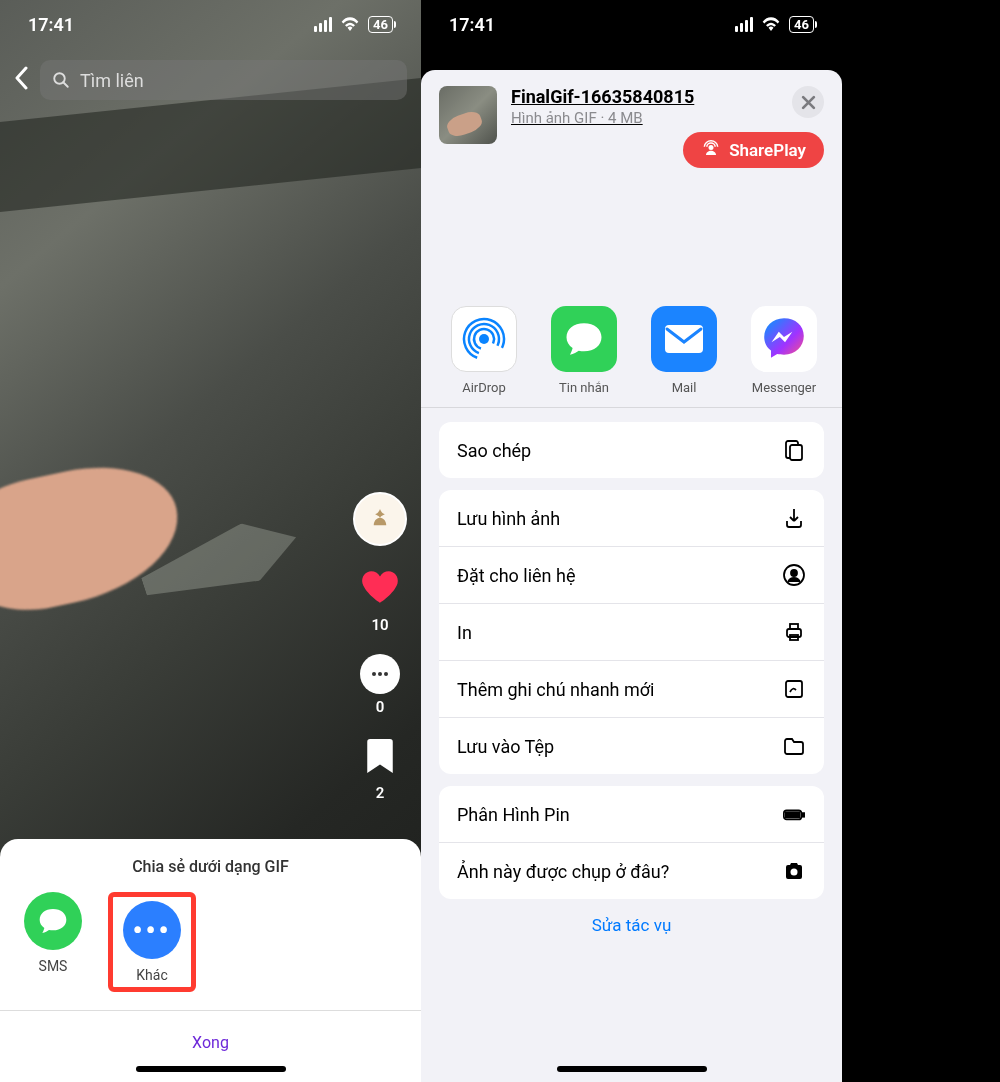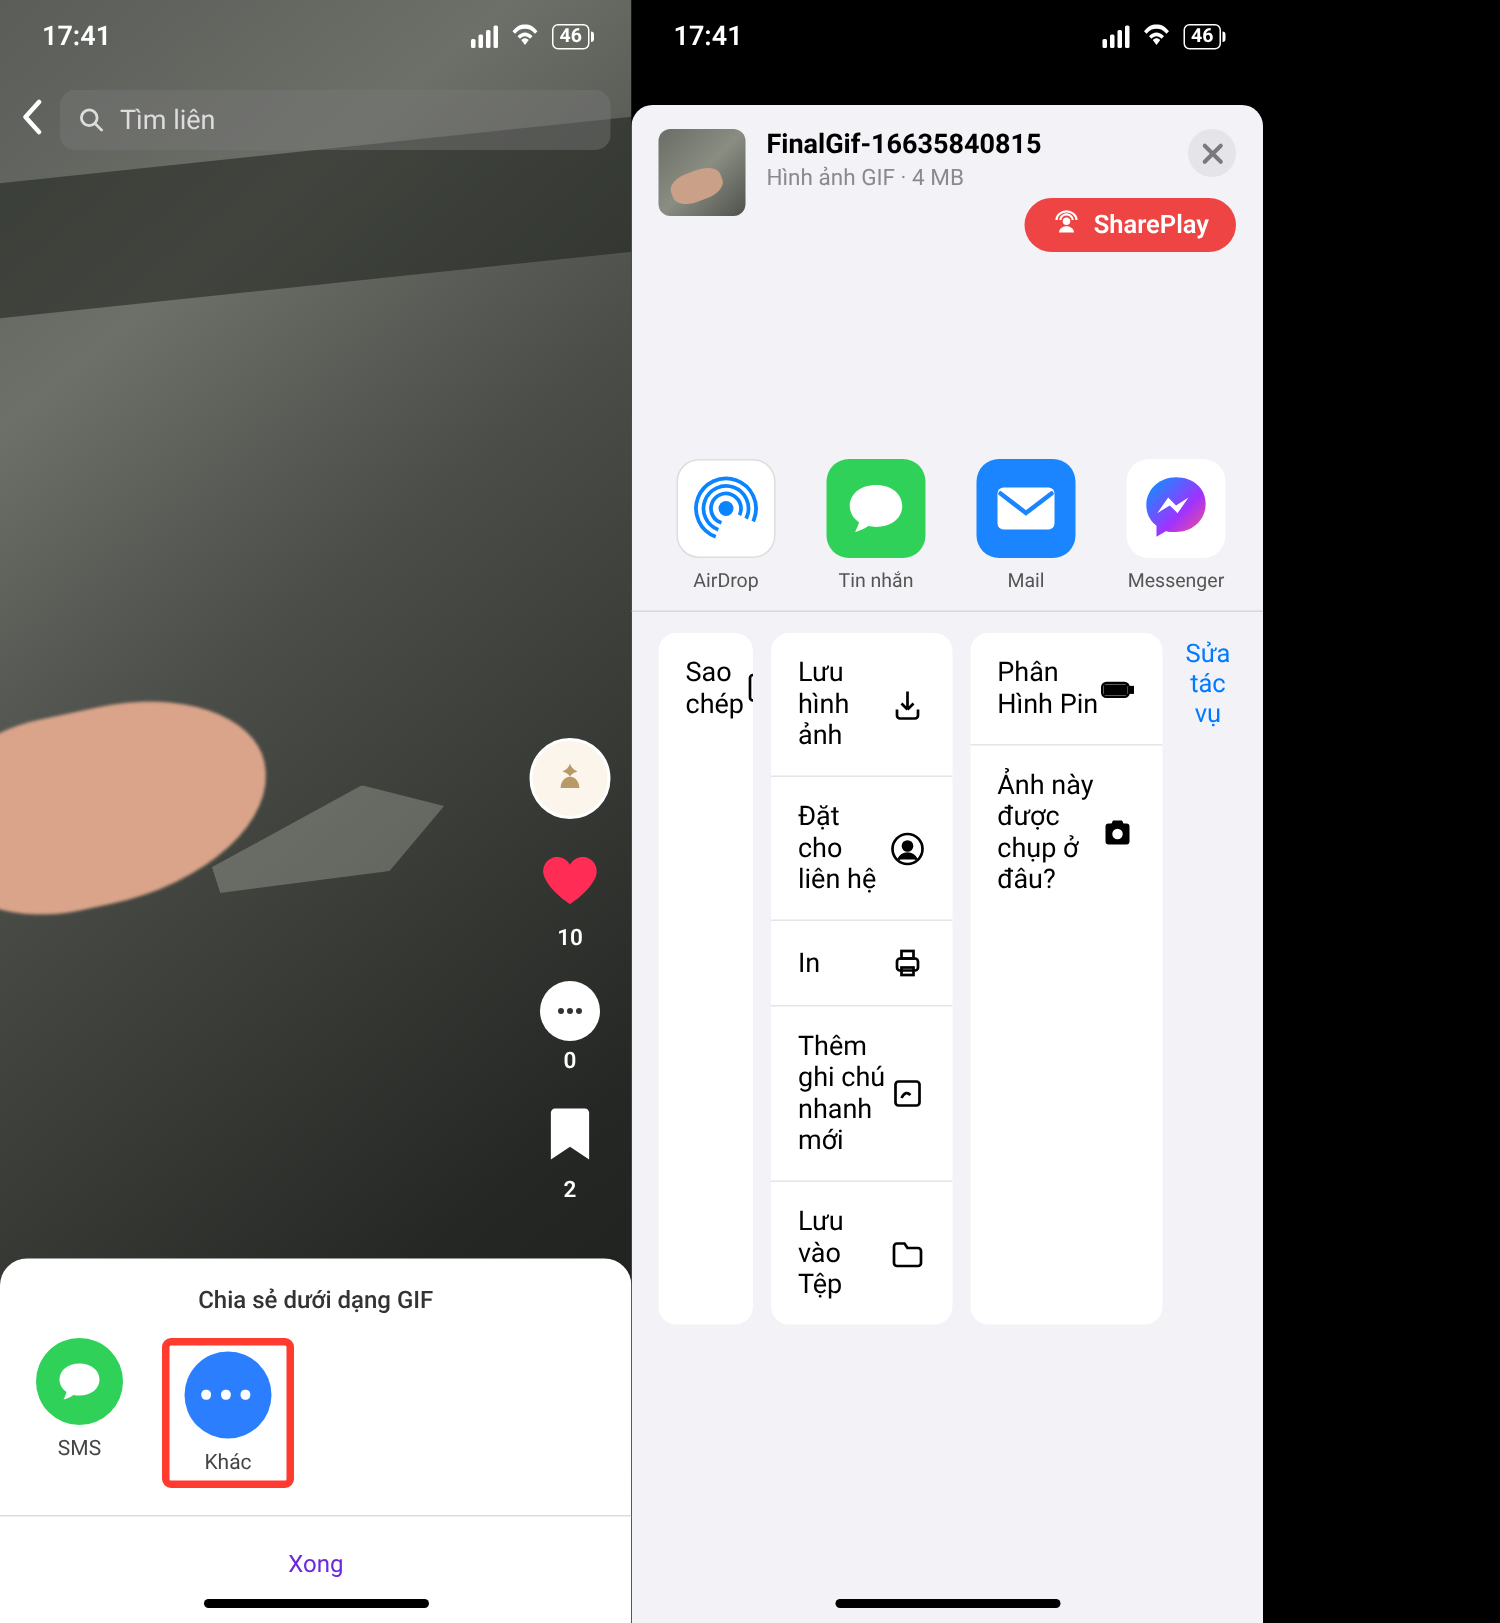--- a/index.html
+++ b/index.html
@@ -51,35 +51,35 @@
 .home-bar { position:absolute; bottom:10px; left:50%; transform:translateX(-50%); width:150px; height:6px; background:#000; border-radius:3px; }
 
 
 .right-phone { background: #000; }
 .right-phone .status-bar { color: #fff; }
 .ios-sheet { position:absolute; top:70px; bottom:0; left:0; right:0; background:#f2f2f7; border-radius: 14px 14px 0 0; display:flex; flex-direction:column; }
 
 .file-header { display:flex; gap:14px; padding:16px 18px; align-items:flex-start; position:relative; }
 .thumb { width: 58px; height: 58px; border-radius: 8px; background: linear-gradient(135deg, #6a6d65 0%, #8a8d82 50%, #4f524c 100%); position:relative; overflow:hidden; flex-shrink:0; }
 .thumb::after{content:"";position:absolute;left:8px;bottom:10px;width:35px;height:20px;background:#caa088;border-radius:40%;transform:rotate(-20deg);}
-.file-text { flex:1; }
+.file-text { flex:1;text-decoration:underline; }
 .file-name { font-weight:700; font-size:18px; color:#000; }
 .file-meta { font-size:15px; color:#8a8a8e; margin-top:2px; }
 .close-btn { width:32px;height:32px;border-radius:50%;background:#e4e4e9;display:flex;align-items:center;justify-content:center;color:#7a7a7e; }
 .shareplay-btn { position:absolute; right:18px; top:62px; background:#ef4444; color:#fff; padding:8px 18px; border-radius:22px; display:flex;align-items:flex-end;gap:8px; font-weight:600; font-size:17px; }
 
 .contacts-area { height: 140px; }
 
 .app-row { display:flex; gap: 18px; padding: 6px 22px 12px; border-bottom: 0.5px solid #d8d8dc; overflow:hidden; }
 .app-item { display:flex;flex-direction:column;align-items:center;gap:8px;width:82px;flex-shrink:0; }
 .app-icon { width:66px;height:66px;border-radius:15px;display:flex;align-items:center;justify-content:center; }
 .app-label { font-size:13px; color:#555; text-align:center; }
 .airdrop-bg{background:#fff;border:0.5px solid #ddd}.messages-bg{background:#30d158}.mail-bg{background:#1b84ff}.notes-bg{background:linear-gradient(180deg,#ffe97a 0 30%,#fff 30%)}
 
-.action-list { padding: 14px 18px 30px; display:flex;flex-direction:row;gap:12px; overflow-y:auto; }
+.action-list { padding: 14px 18px 30px; display:flex;flex-direction:column;gap:12px; overflow-y:auto; }
 .action-group { background:#fff; border-radius:12px; overflow:hidden; }
 .action-row { display:flex; align-items:center; justify-content:space-between; padding: 16px 18px; font-size:18px; color:#000; }
 .action-row + .action-row { border-top: 0.5px solid #e4e4e9; }
 .action-row svg { width:24px;height:24px;color:#000;flex-shrink:0; }
 .extra-link { color:#007aff; font-size:17px; text-align:center; padding:4px 0 0; }
 .right-home-bar { position:absolute; bottom:10px; left:50%; transform:translateX(-50%); width:150px; height:6px; background:#000; border-radius:3px; z-index:5; }
 </style>
 </head>
 <body>
 

